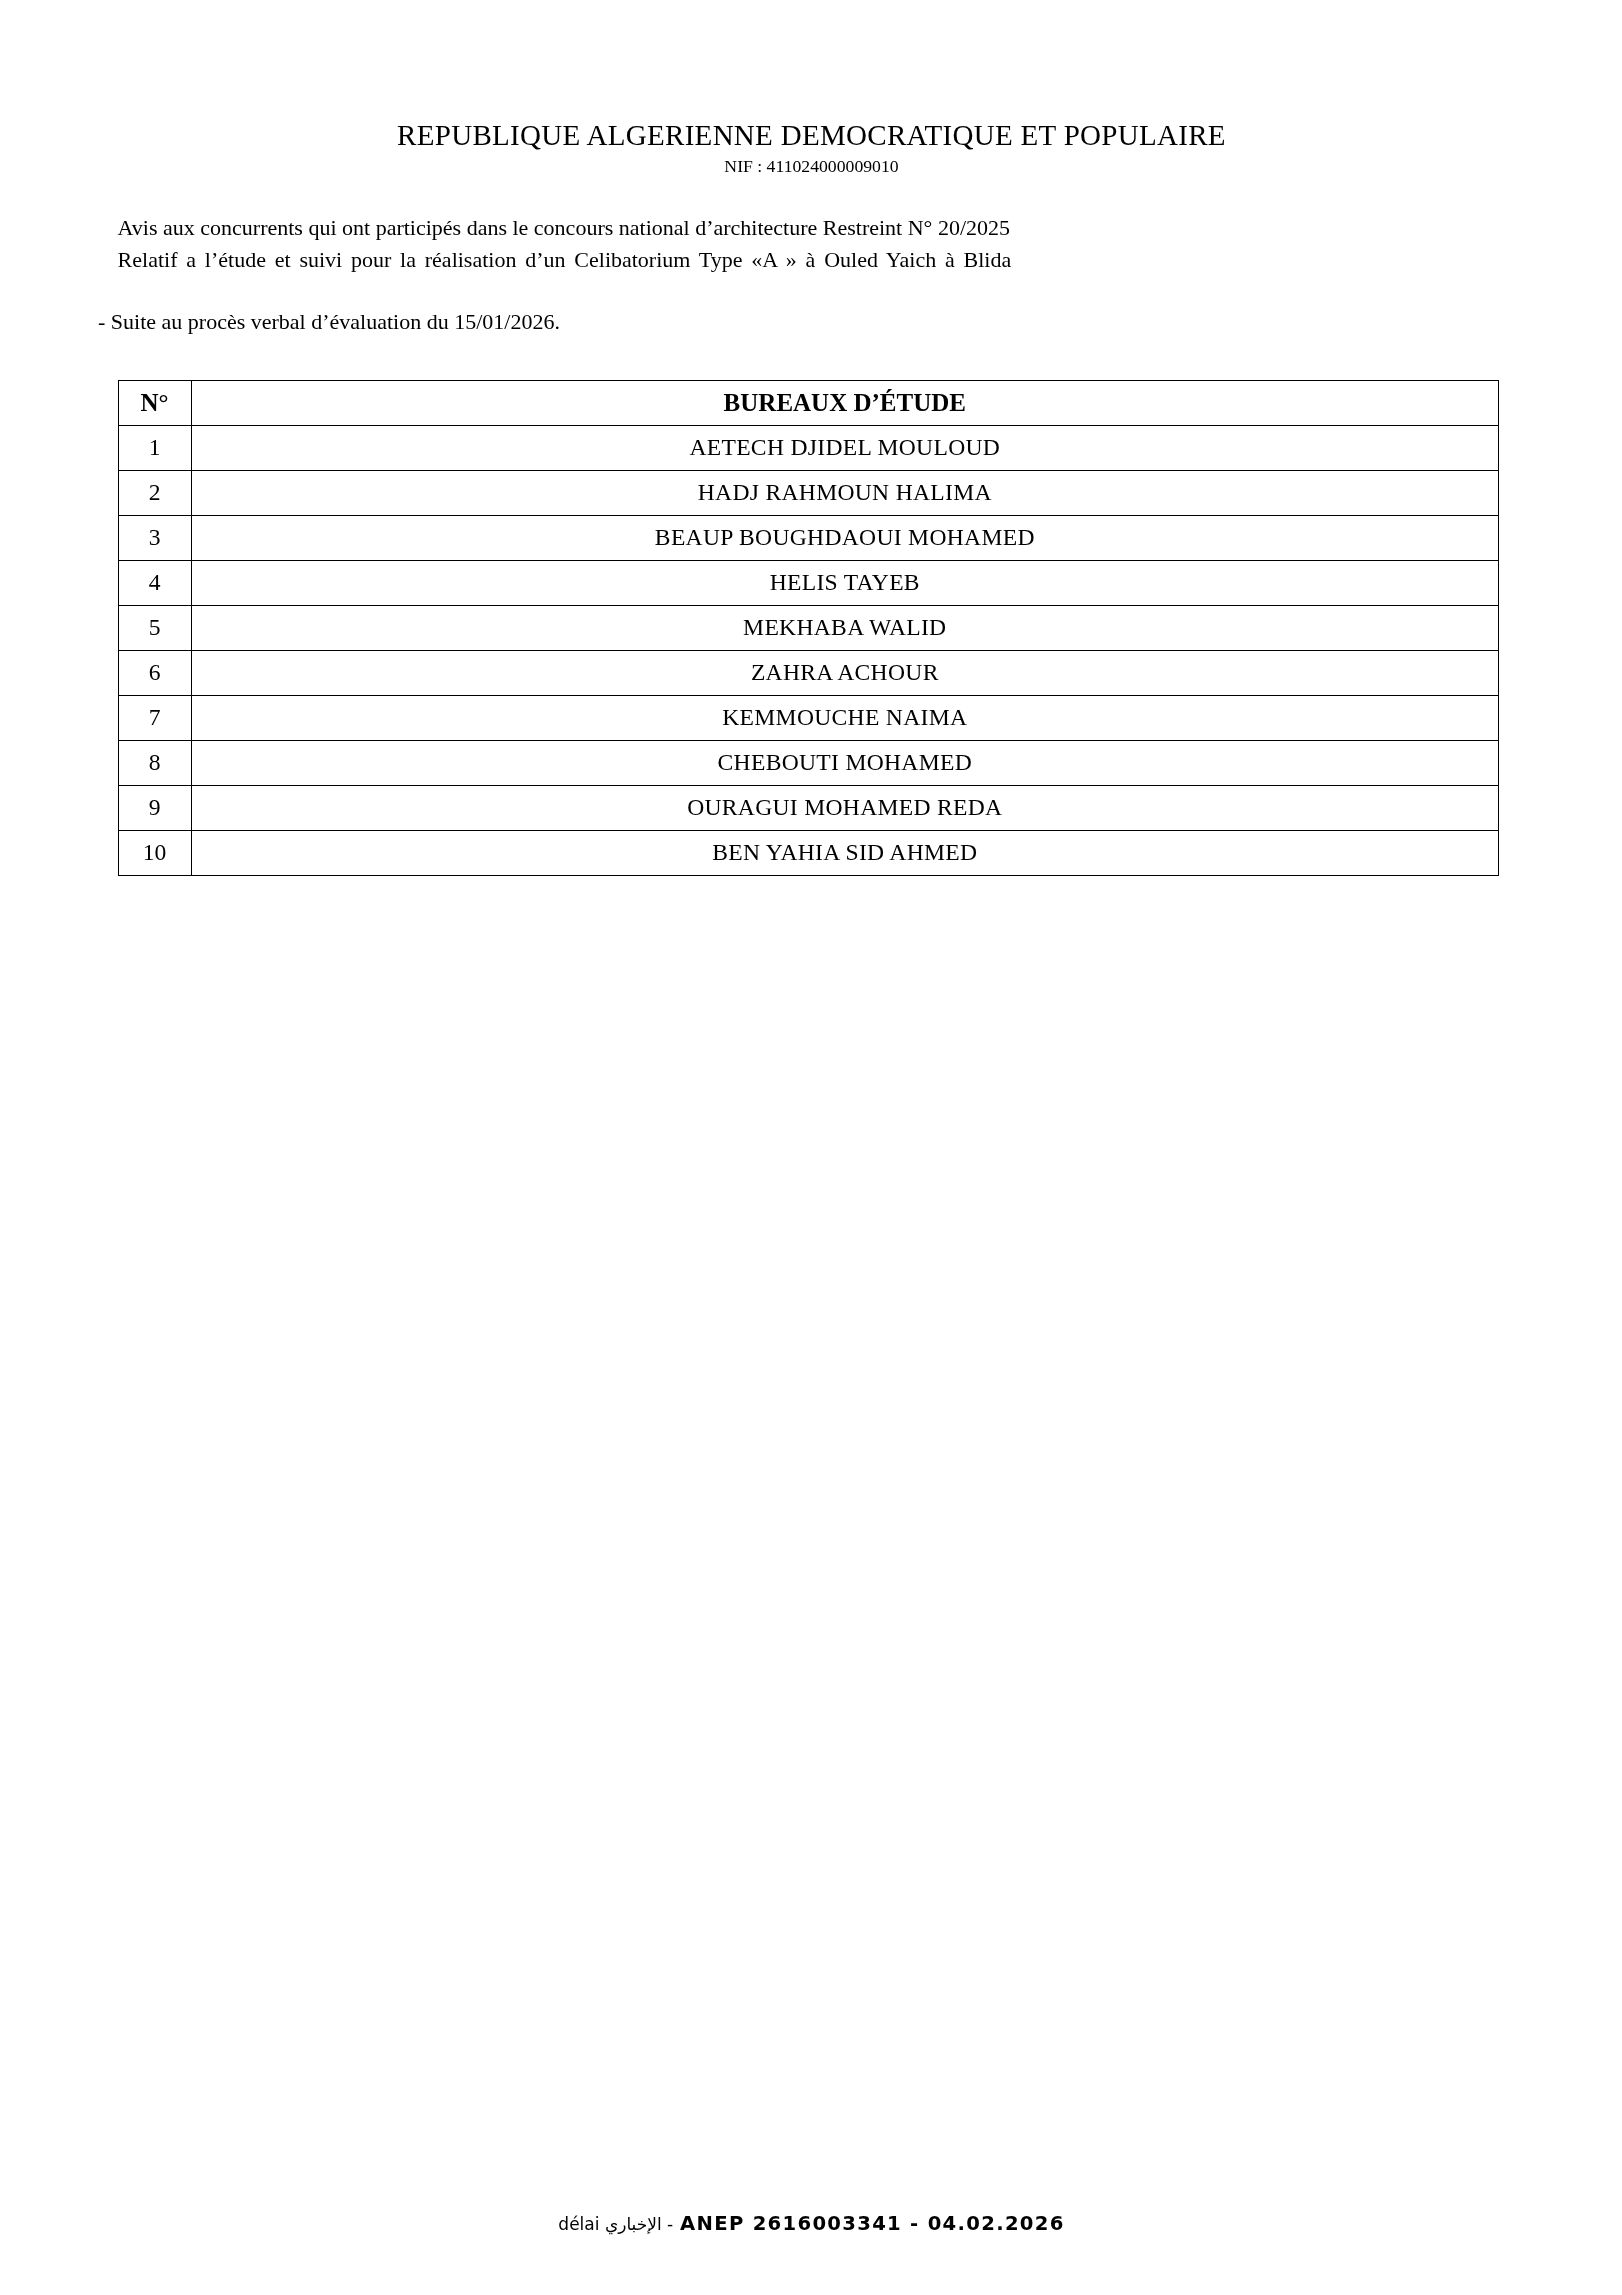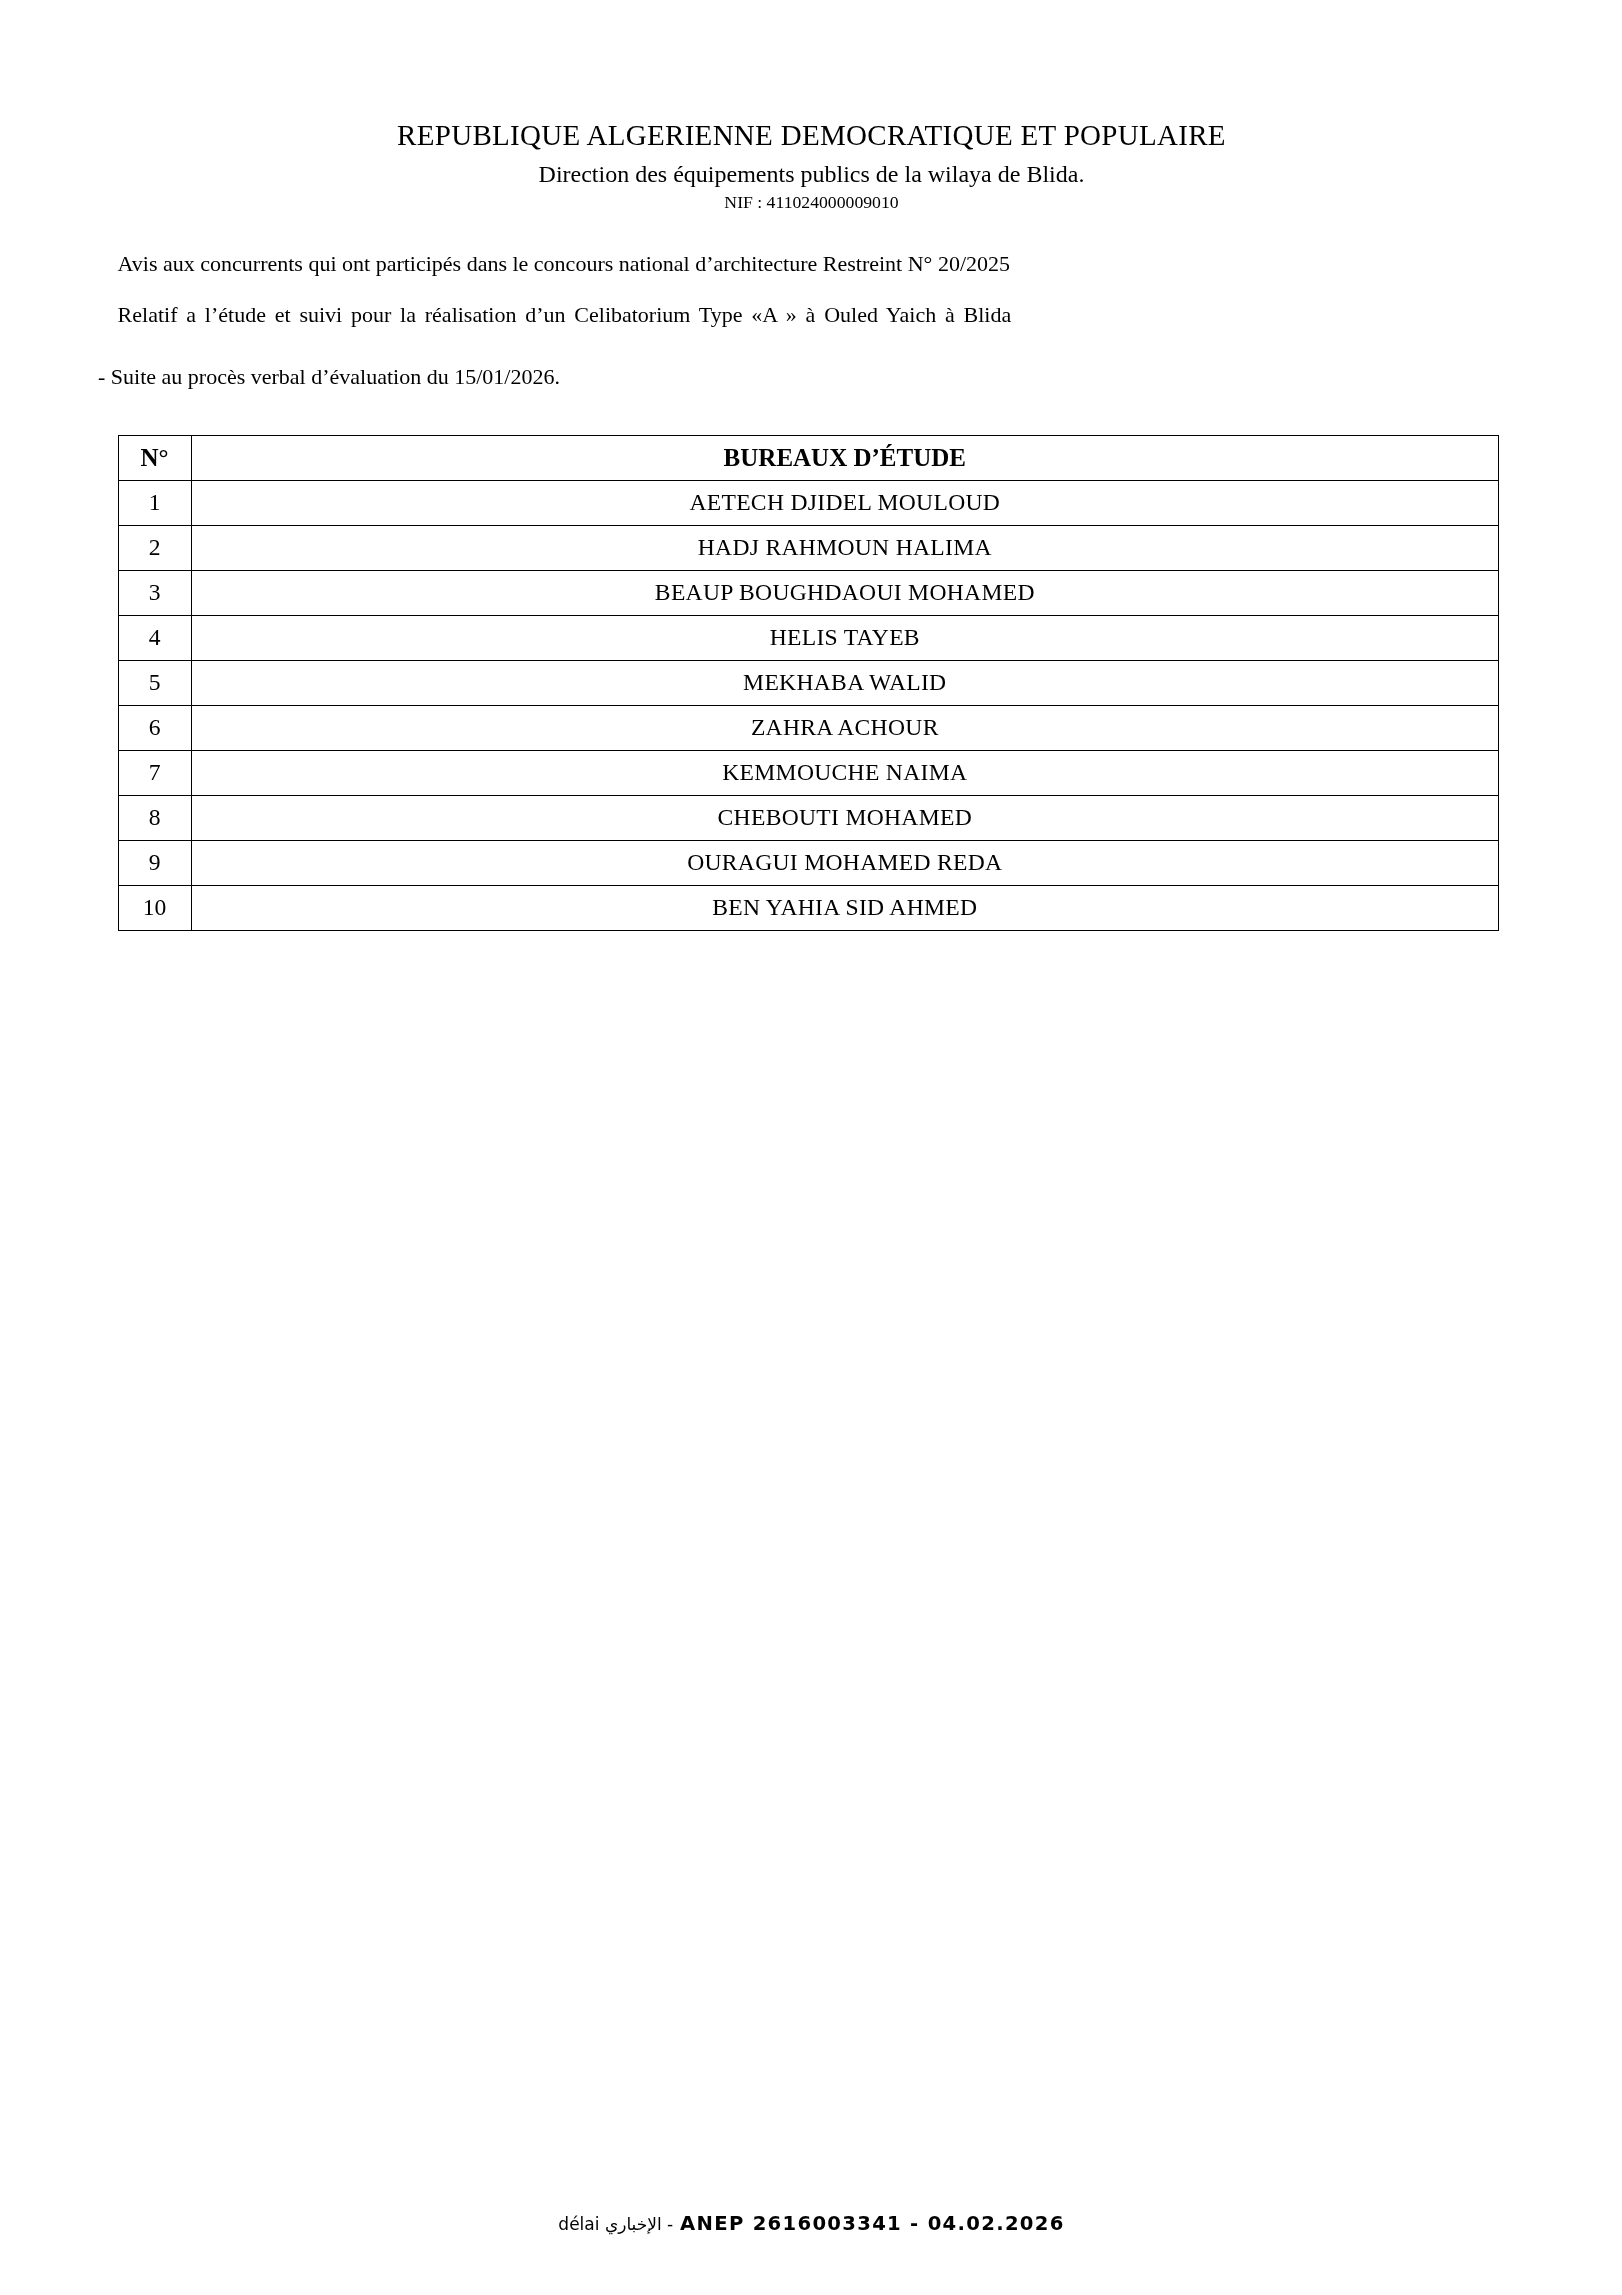--- a/index.html
+++ b/index.html
@@ -50,21 +50,21 @@
   
   .notice {
     margin-top: 34px;
     font-size: 22px;
     line-height: 1.45;
   }
   .notice .n1 {
     padding: 0 19.6px;
   }
   .notice .n2 {
-    margin-top: 19px;
+    margin-top: 0;
     padding: 0 19.6px;
     word-spacing: 3.3px;
   }
 
   .body-text {
     margin-top: 30px;
     font-size: 22px;
     line-height: 1.42;
     text-align: justify;
   }
@@ -126,21 +126,20 @@
     letter-spacing: 0;
   }
 </style>
 </head>
 <body>
 
 <div class="page">
 
   <div class="header">
     <div class="line1">REPUBLIQUE ALGERIENNE  DEMOCRATIQUE  ET POPULAIRE</div>
-    <div class="line3">Direction des équipements publics de  la wilaya de Blida.</div>
     <div class="line4">NIF : 411024000009010</div>
   </div>
 
   <div class="notice">
     <div class="n1">Avis aux concurrents qui ont participés dans le concours national d’architecture Restreint N° 20/2025</div>
     <div class="n2">Relatif a l’étude  et suivi  pour  la  réalisation  d’un Celibatorium Type «A » à Ouled  Yaich à  Blida</div>
   </div>
 
   <div class="body-text">
     <div class="p1">- Suite au procès verbal d’évaluation du 15/01/2026.</div>

